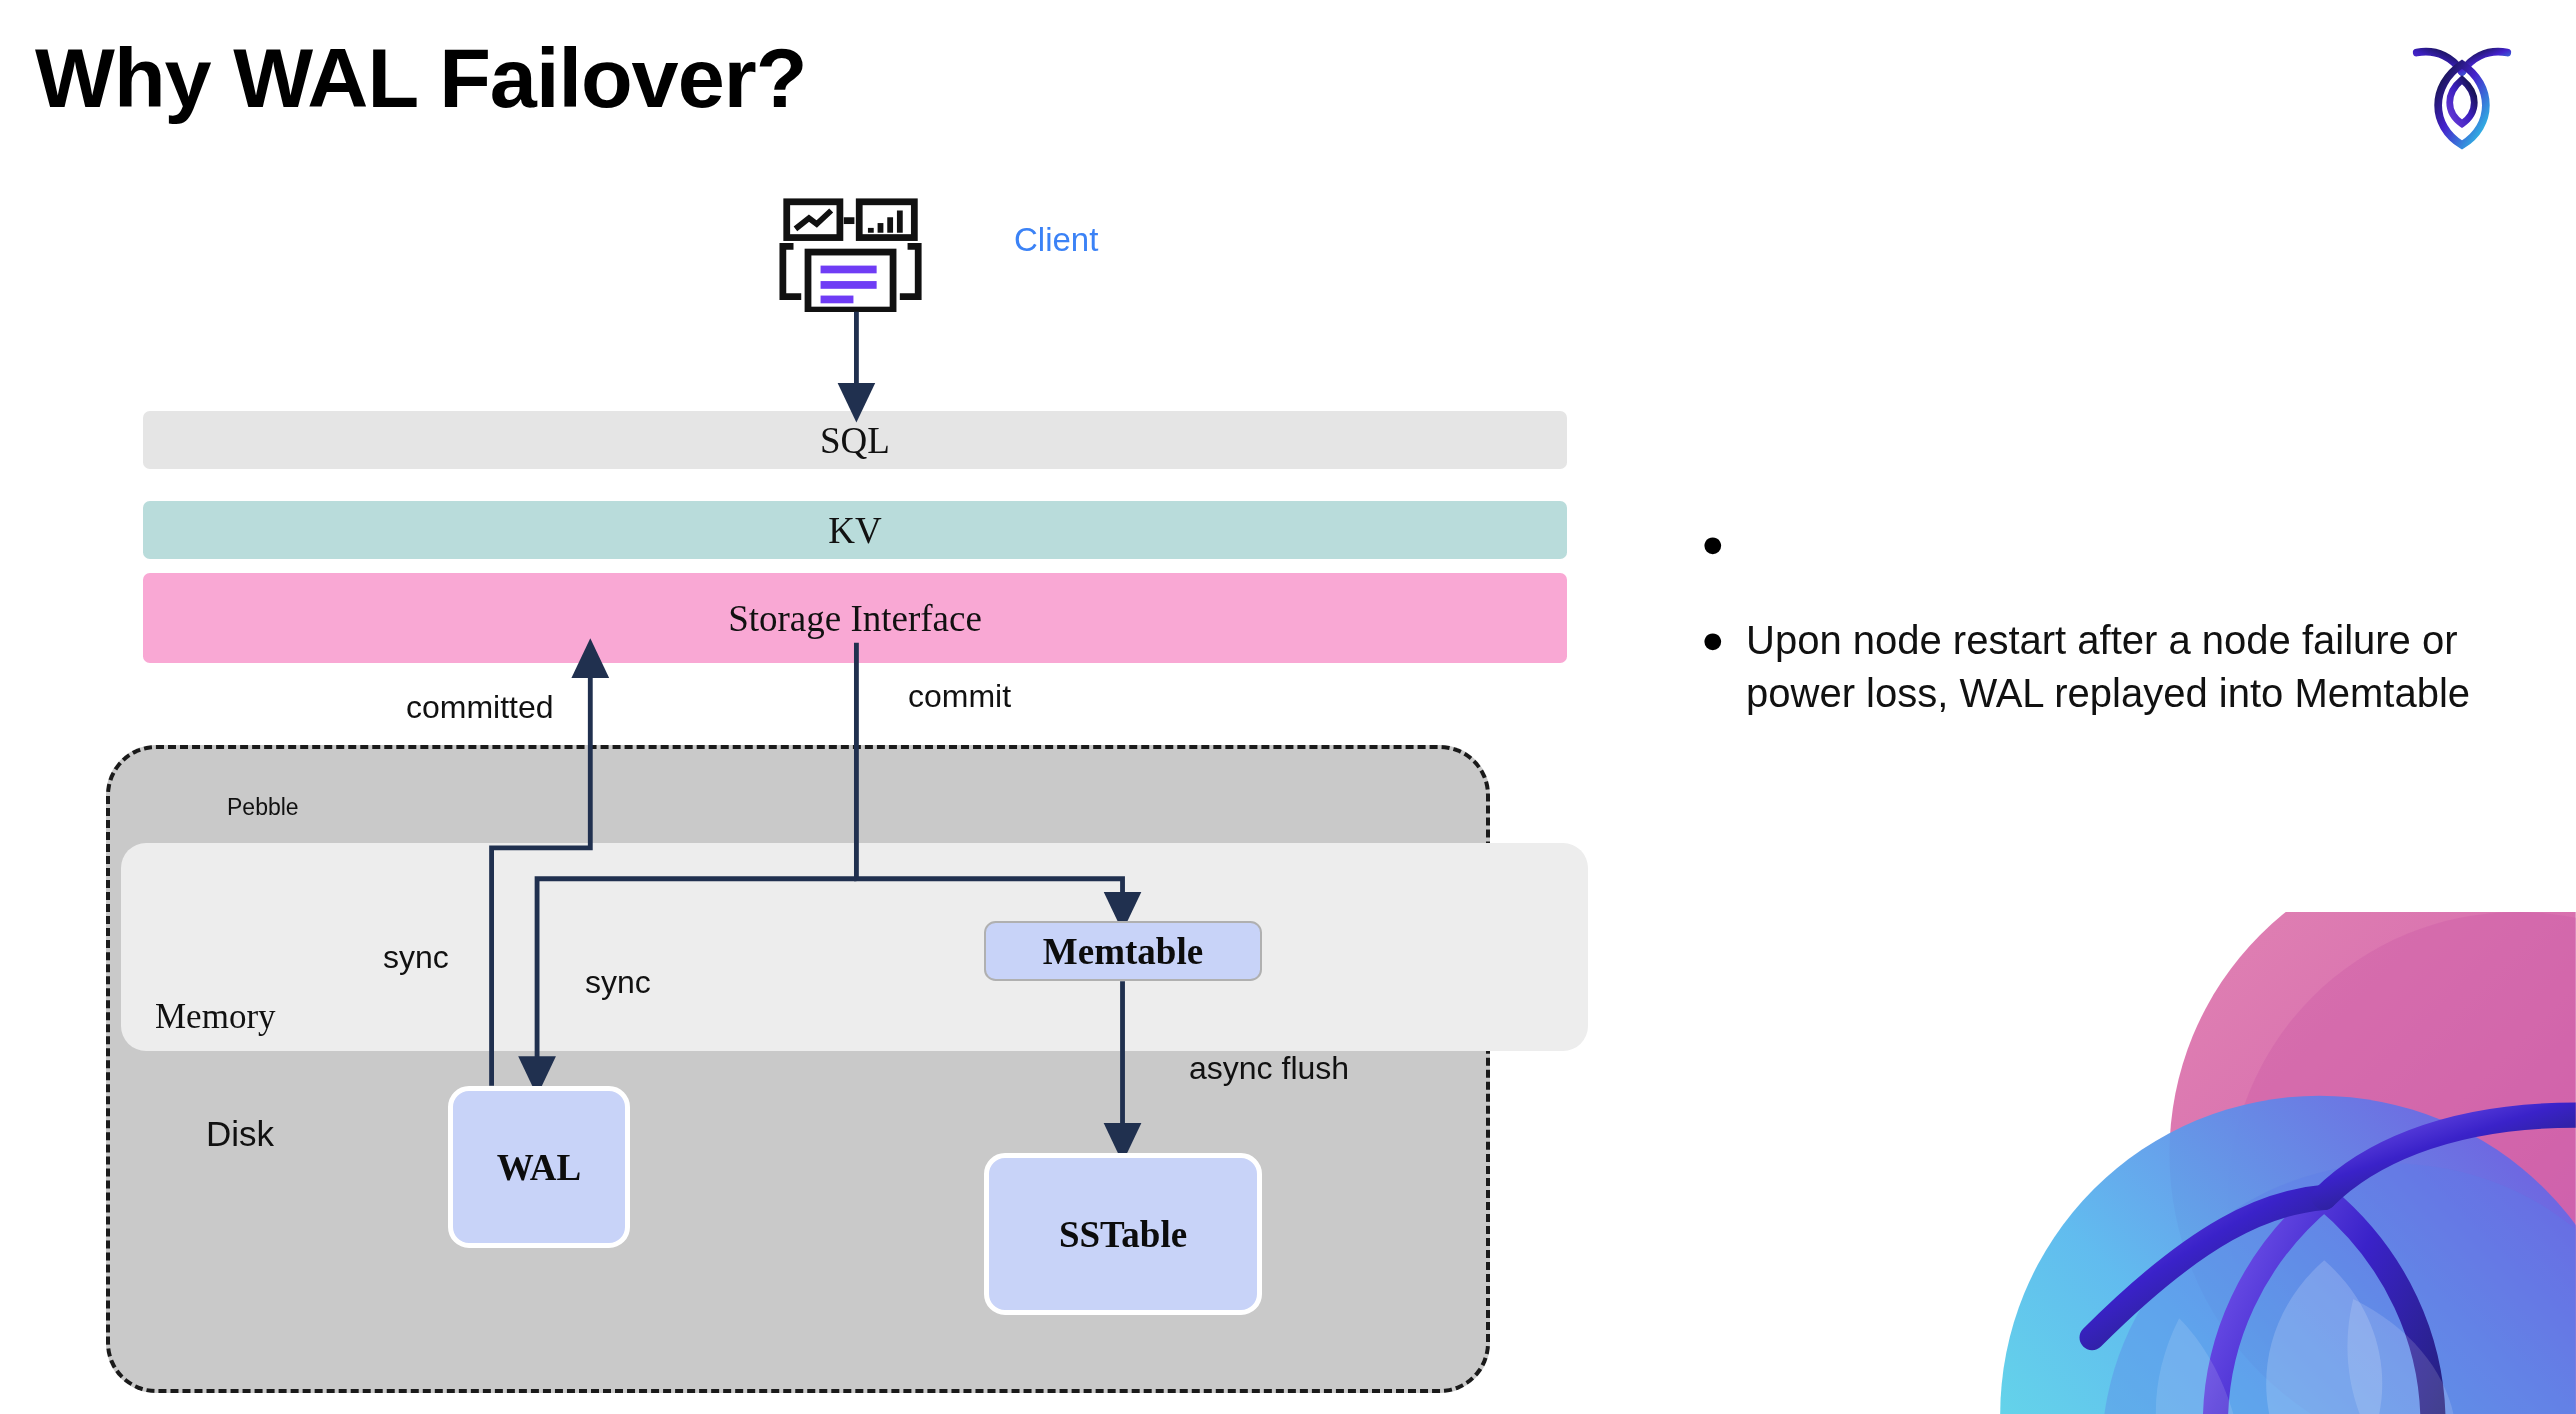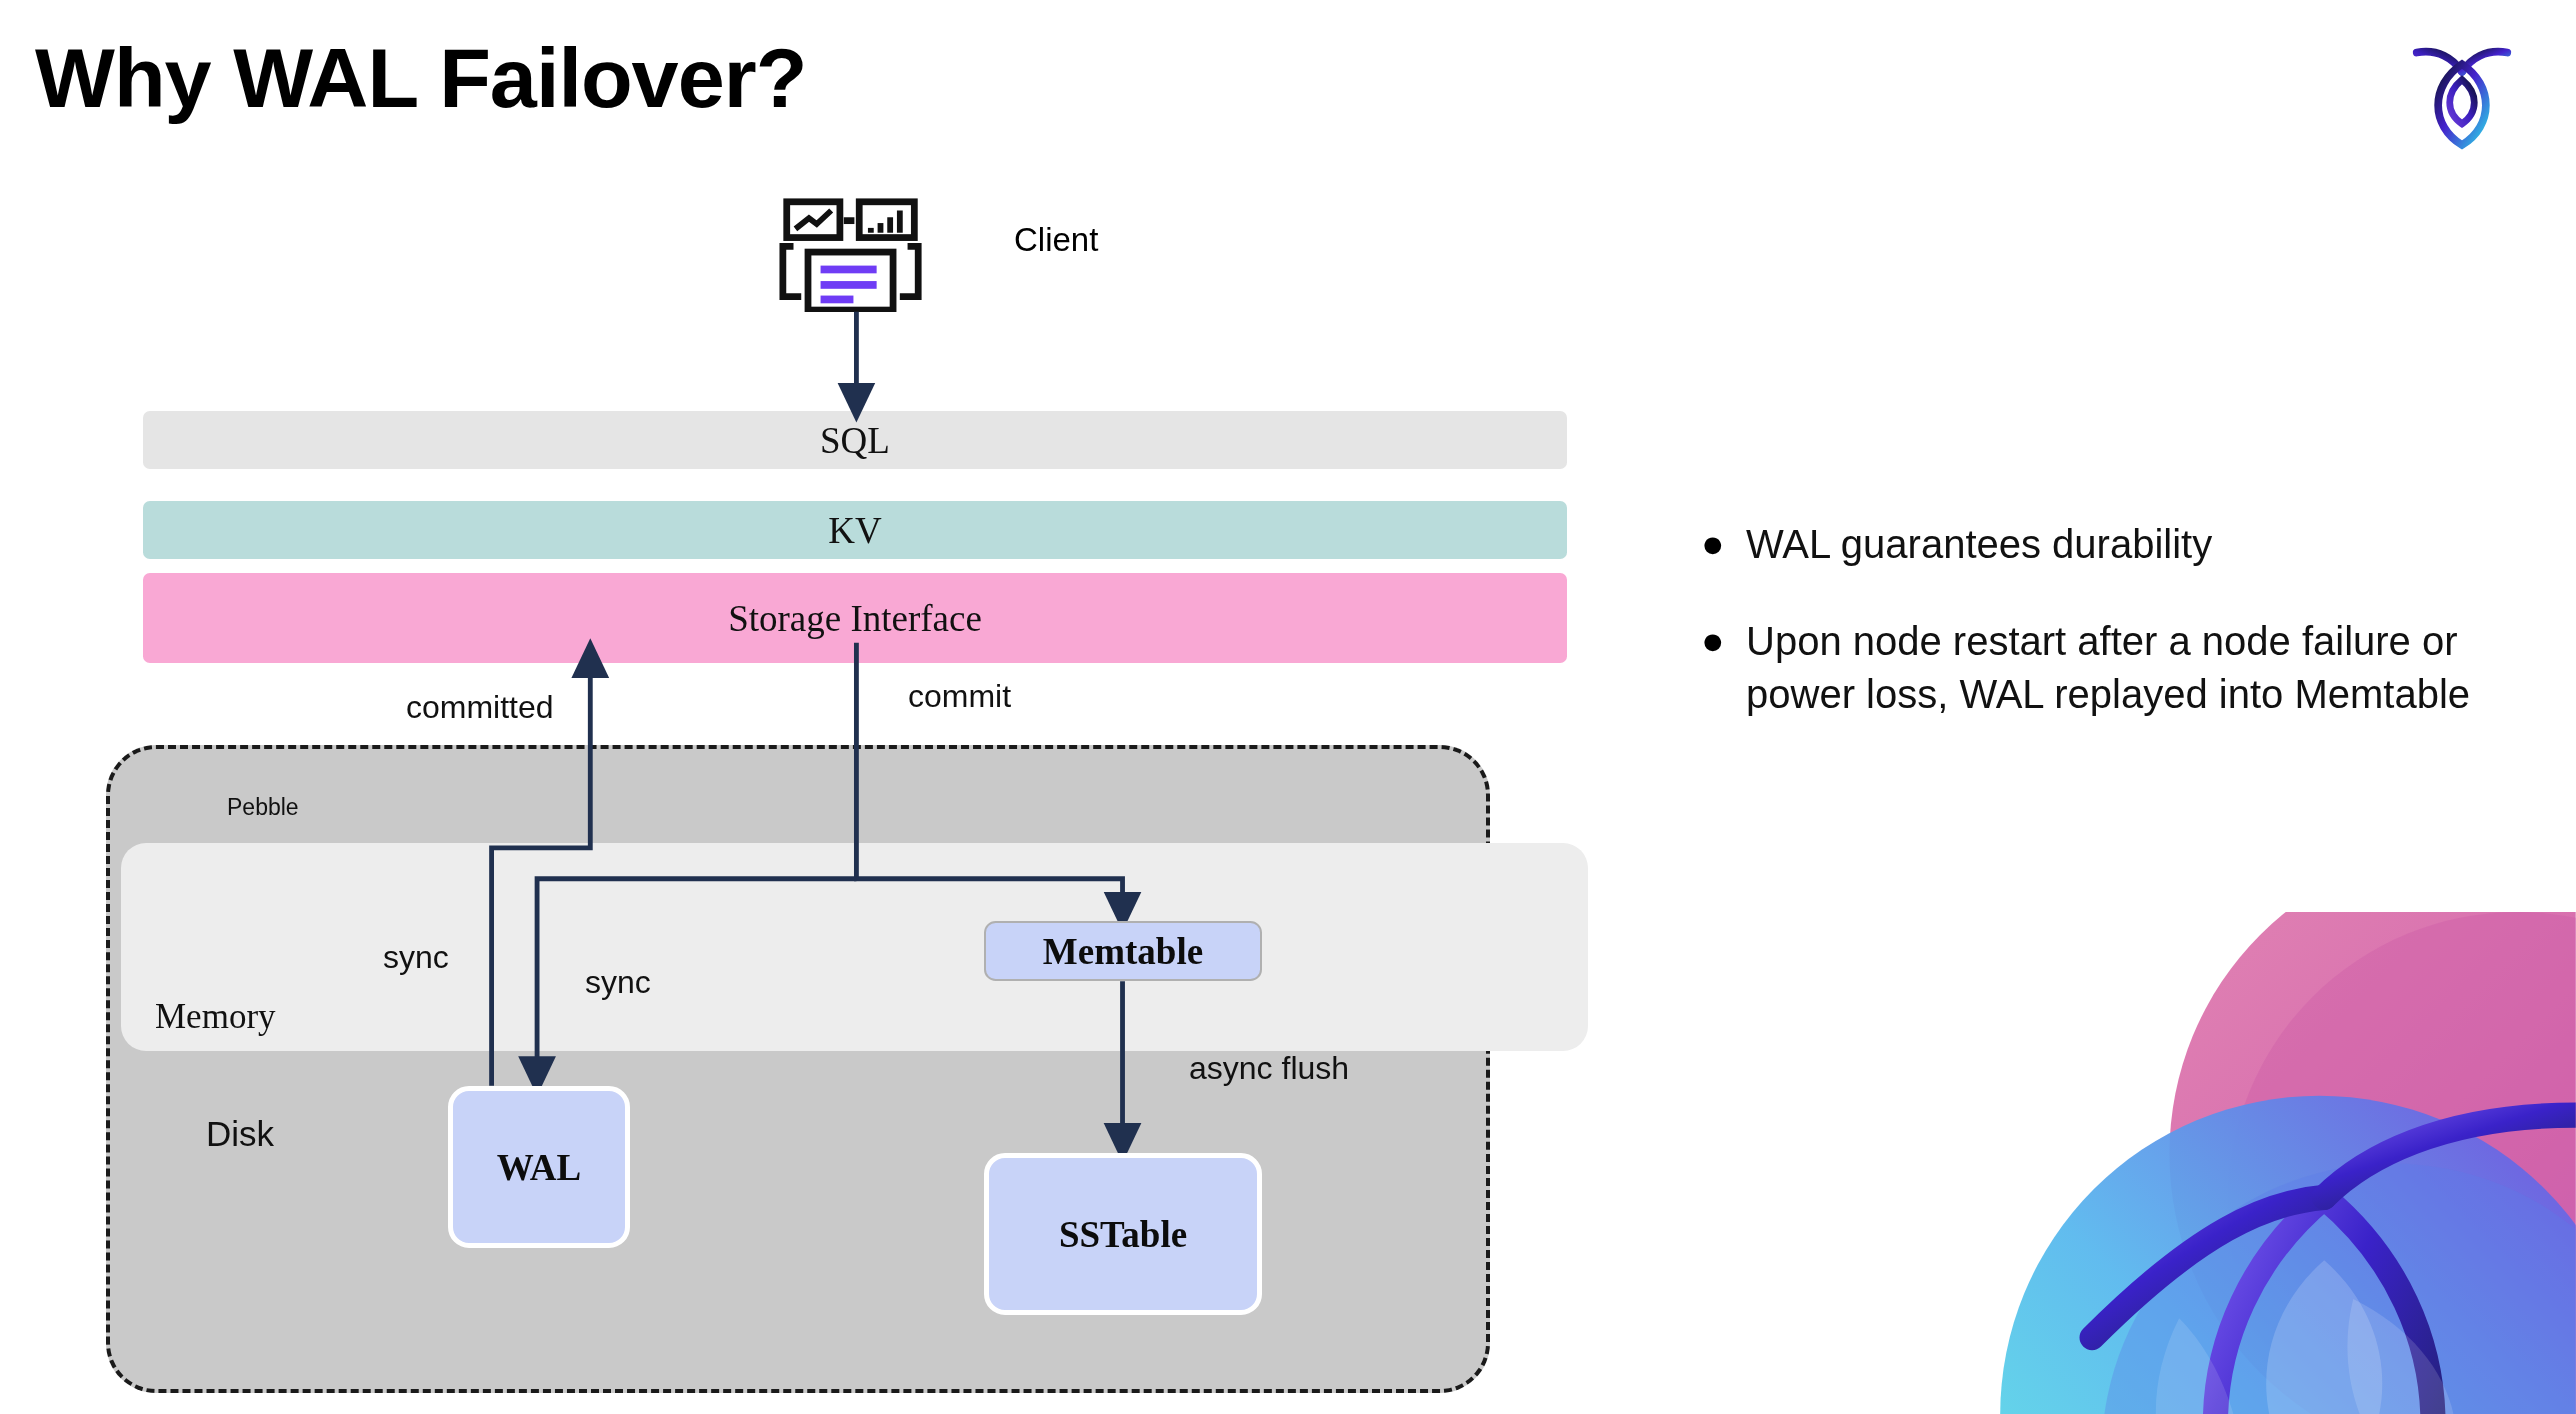--- a/index.html
+++ b/index.html
@@ -18,21 +18,21 @@
   
   .logo{position:absolute; left:2409px; top:37px; width:106px; height:114px;}
 
   
   .corner-art{position:absolute; right:0; bottom:0; width:639px; height:503px;
               pointer-events:none; overflow:hidden;}
 
   
   .client-icon{position:absolute; left:774px; top:196px; width:155px; height:116px;}
   .client-label{position:absolute; left:1014px; top:221px;
-                font-size:33px; font-family:"Liberation Sans", sans-serif; color:#000000;text-align:center;}
+                font-size:33px; font-family:"Liberation Sans", sans-serif; color:#3b82f6;text-align:center;}
 
   
   .layer{
     position:absolute; left:143px; width:1424px; height:58px;
     border-radius:6.8px;
     display:flex; align-items:center; justify-content:center;
     font-family:"Liberation Serif", serif; font-size:37px; color:#111;
   }
   .layer-sql{ top:411px; background:#e5e5e5; }
   .layer-kv{  top:501px; background:#b9dcdb; }
@@ -201,21 +201,20 @@
 
 <div class="edge-label lbl-committed">committed</div>
 <div class="edge-label lbl-commit">commit</div>
 <div class="edge-label lbl-sync1">sync</div>
 <div class="edge-label lbl-sync2">sync</div>
 <div class="edge-label lbl-flush">async flush</div>
 
 <div class="bullets">
   <div class="bullet">
     <div class="bullet-dot">●</div>
-    <div class="bullet-text">WAL guarantees durability</div>
   </div>
   <div class="bullet">
     <div class="bullet-dot">●</div>
     <div class="bullet-text">Upon node restart after a node failure or power loss, WAL replayed into Memtable</div>
   </div>
 </div>
 
 <div class="corner-art">
   <svg width="639" height="503" viewBox="0 0 660 520">
     <defs>

